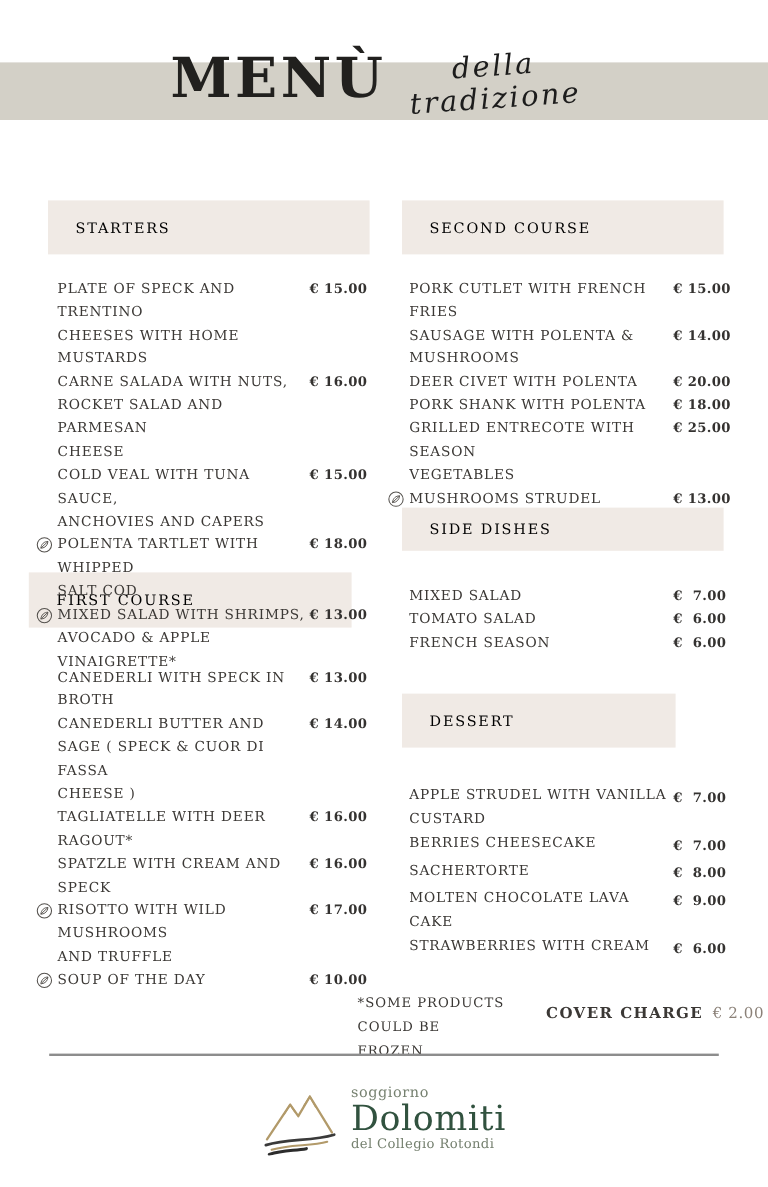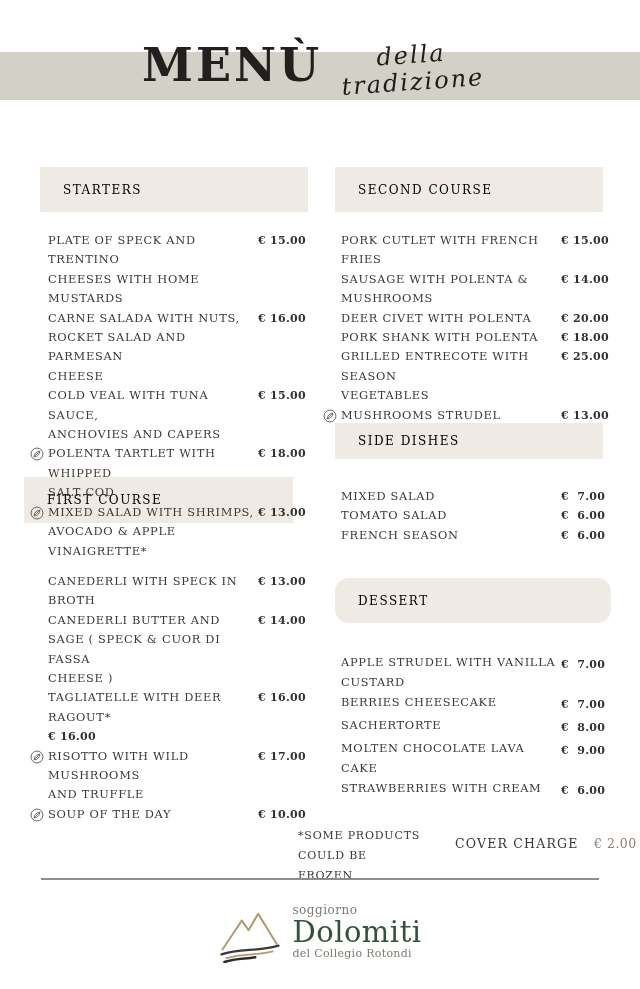--- a/index.html
+++ b/index.html
@@ -19,44 +19,44 @@
   }
   .script-sub .s1{display:block;font-size:24px;line-height:26px;letter-spacing:2px;}
   .script-sub .s2{display:block;font-size:24px;line-height:28px;letter-spacing:2px;}
   
   .band{position:absolute;background:#f0eae5;display:flex;align-items:center;}
   .band .band-title{font-size:12px;letter-spacing:1.5px;color:#000000;padding-left:23px;}
   .band.starters{left:40px;top:167px;width:268px;height:45px;}
   .band.first-course{left:24px;top:477px;width:269px;height:46px;}
   .band.second-course{left:335px;top:167px;width:268px;height:45px;}
   .band.side-dishes{left:335px;top:423px;width:268px;height:36px;}
-  .band.dessert{left:335px;top:578px;width:276px;height:45px;border-radius:14px;}
+  .band.dessert{left:335px;top:578px;width:228px;height:45px;}
   
   .items{position:absolute;font-size:11.4px;line-height:19.4px;letter-spacing:0.7px;}
   .items.left{left:30px;width:268px;}
   .items.right{left:323px;width:279px;}
   .items.starters-items{top:231px;}
-  .items.first-course-items{top:572px;}
+  .items.first-course-items{top:555px;}
   .items.second-course-items{top:231px;}
   .items.side-dishes-items{top:487px;}
   .items.dessert-items{top:652px;line-height:20px;}
   .item-row{display:grid;align-items:start;}
   .items.left .item-row{grid-template-columns:18px 210px 40px;}
   .items.right .item-row{grid-template-columns:18px 220px 41px;}
   .item-name{white-space:pre-line;}
   .price{font-weight:700;font-size:11px;letter-spacing:0.3px;text-align:left;white-space:pre;color:#343230;}
   .dessert-items .price{padding-top:3px;}
   .leaf{width:14px;height:14px;margin-top:3px;display:inline-block;}
   .leaf svg{display:block;}
   
   .frozen-note{
     position:absolute;left:298px;top:826px;width:124px;text-align:left;
     font-size:11px;line-height:20px;letter-spacing:0.8px;color:#3b3835;
   }
-  .cover-label{position:absolute;left:455px;top:836px;font-size:12.5px;letter-spacing:1.2px;color:#3b3835;}
+  .cover-label{position:absolute;left:455px;top:836px;font-size:12.5px;letter-spacing:1.2px;color:#3b3835;font-weight:bold;}
   .cover-value{position:absolute;left:576px;top:836px;font-size:12.5px;letter-spacing:0.5px;color:#8b8178;padding-left:18px;}
   .rule{position:absolute;left:41px;top:878px;width:558px;height:2px;background:#8d8d8d;}
   
   .logo{position:absolute;left:50%;top:902px;transform:translateX(-50%);display:flex;align-items:flex-end;gap:6px;}
   .logo-mark{width:68px;height:56px;}
   .logo-text{display:flex;flex-direction:column;padding-bottom:2px;}
   .logo-top{font-size:12px;line-height:16px;color:#75806f;letter-spacing:0.5px;}
   .logo-name{font-size:29px;line-height:29px;color:#31523f;letter-spacing:0.5px;}
   .logo-bottom{font-size:11px;line-height:14px;color:#75806f;letter-spacing:0.3px;}
 </style>
@@ -198,20 +198,21 @@
       </div>
 
       <div class="item-row">
         <span class="leaf" style="visibility: hidden;">
           <svg width="14" height="14" viewBox="0 0 16 16">
             <circle cx="8" cy="8" r="6.8" fill="none" stroke="#55524e" stroke-width="1"></circle>
             <path d="M4.6,11.2 C5.1,7.2 7.8,4.8 11.4,4.8 C11.1,8.6 8.6,10.8 5.4,11.2 Z" fill="none" stroke="#55524e" stroke-width="0.9"></path>
             <path d="M4.6,11.2 L11.4,4.8" fill="none" stroke="#55524e" stroke-width="0.9"></path>
           </svg>
         </span>
+        <span class="item-name">SPATZLE WITH CREAM AND SPECK</span>
         <span class="price">€ 16.00</span>
       </div>
 
       <div class="item-row">
         <span class="leaf">
           <svg width="14" height="14" viewBox="0 0 16 16">
             <circle cx="8" cy="8" r="6.8" fill="none" stroke="#55524e" stroke-width="1"></circle>
             <path d="M4.6,11.2 C5.1,7.2 7.8,4.8 11.4,4.8 C11.1,8.6 8.6,10.8 5.4,11.2 Z" fill="none" stroke="#55524e" stroke-width="0.9"></path>
             <path d="M4.6,11.2 L11.4,4.8" fill="none" stroke="#55524e" stroke-width="0.9"></path>
           </svg>

